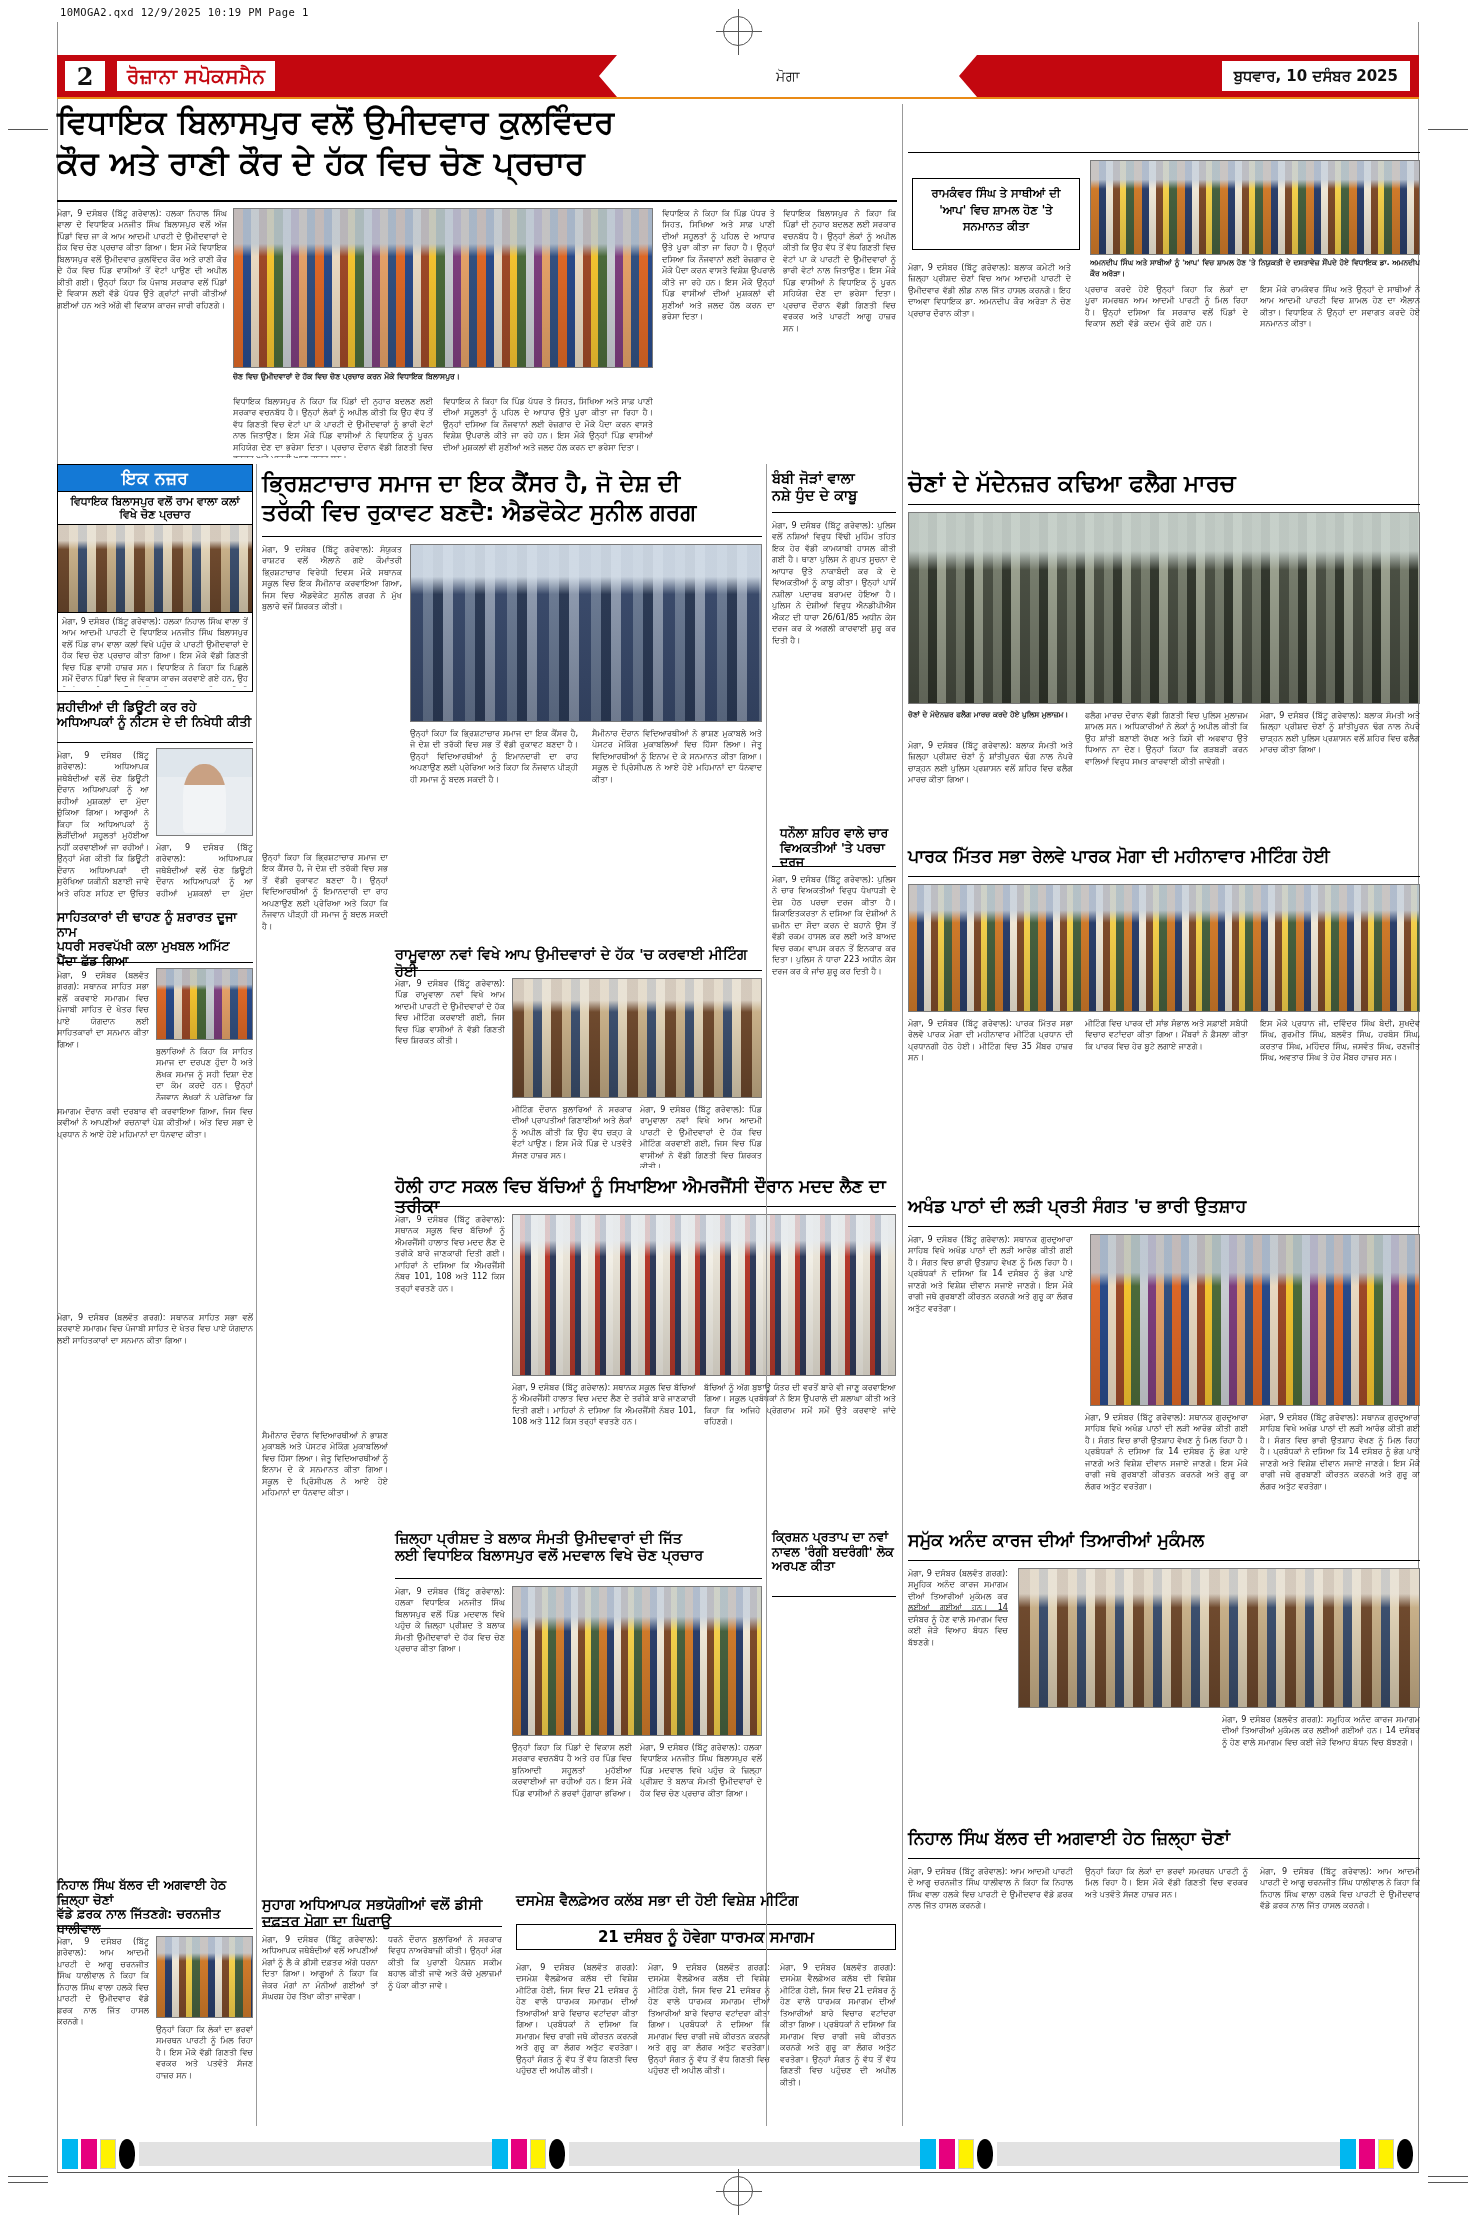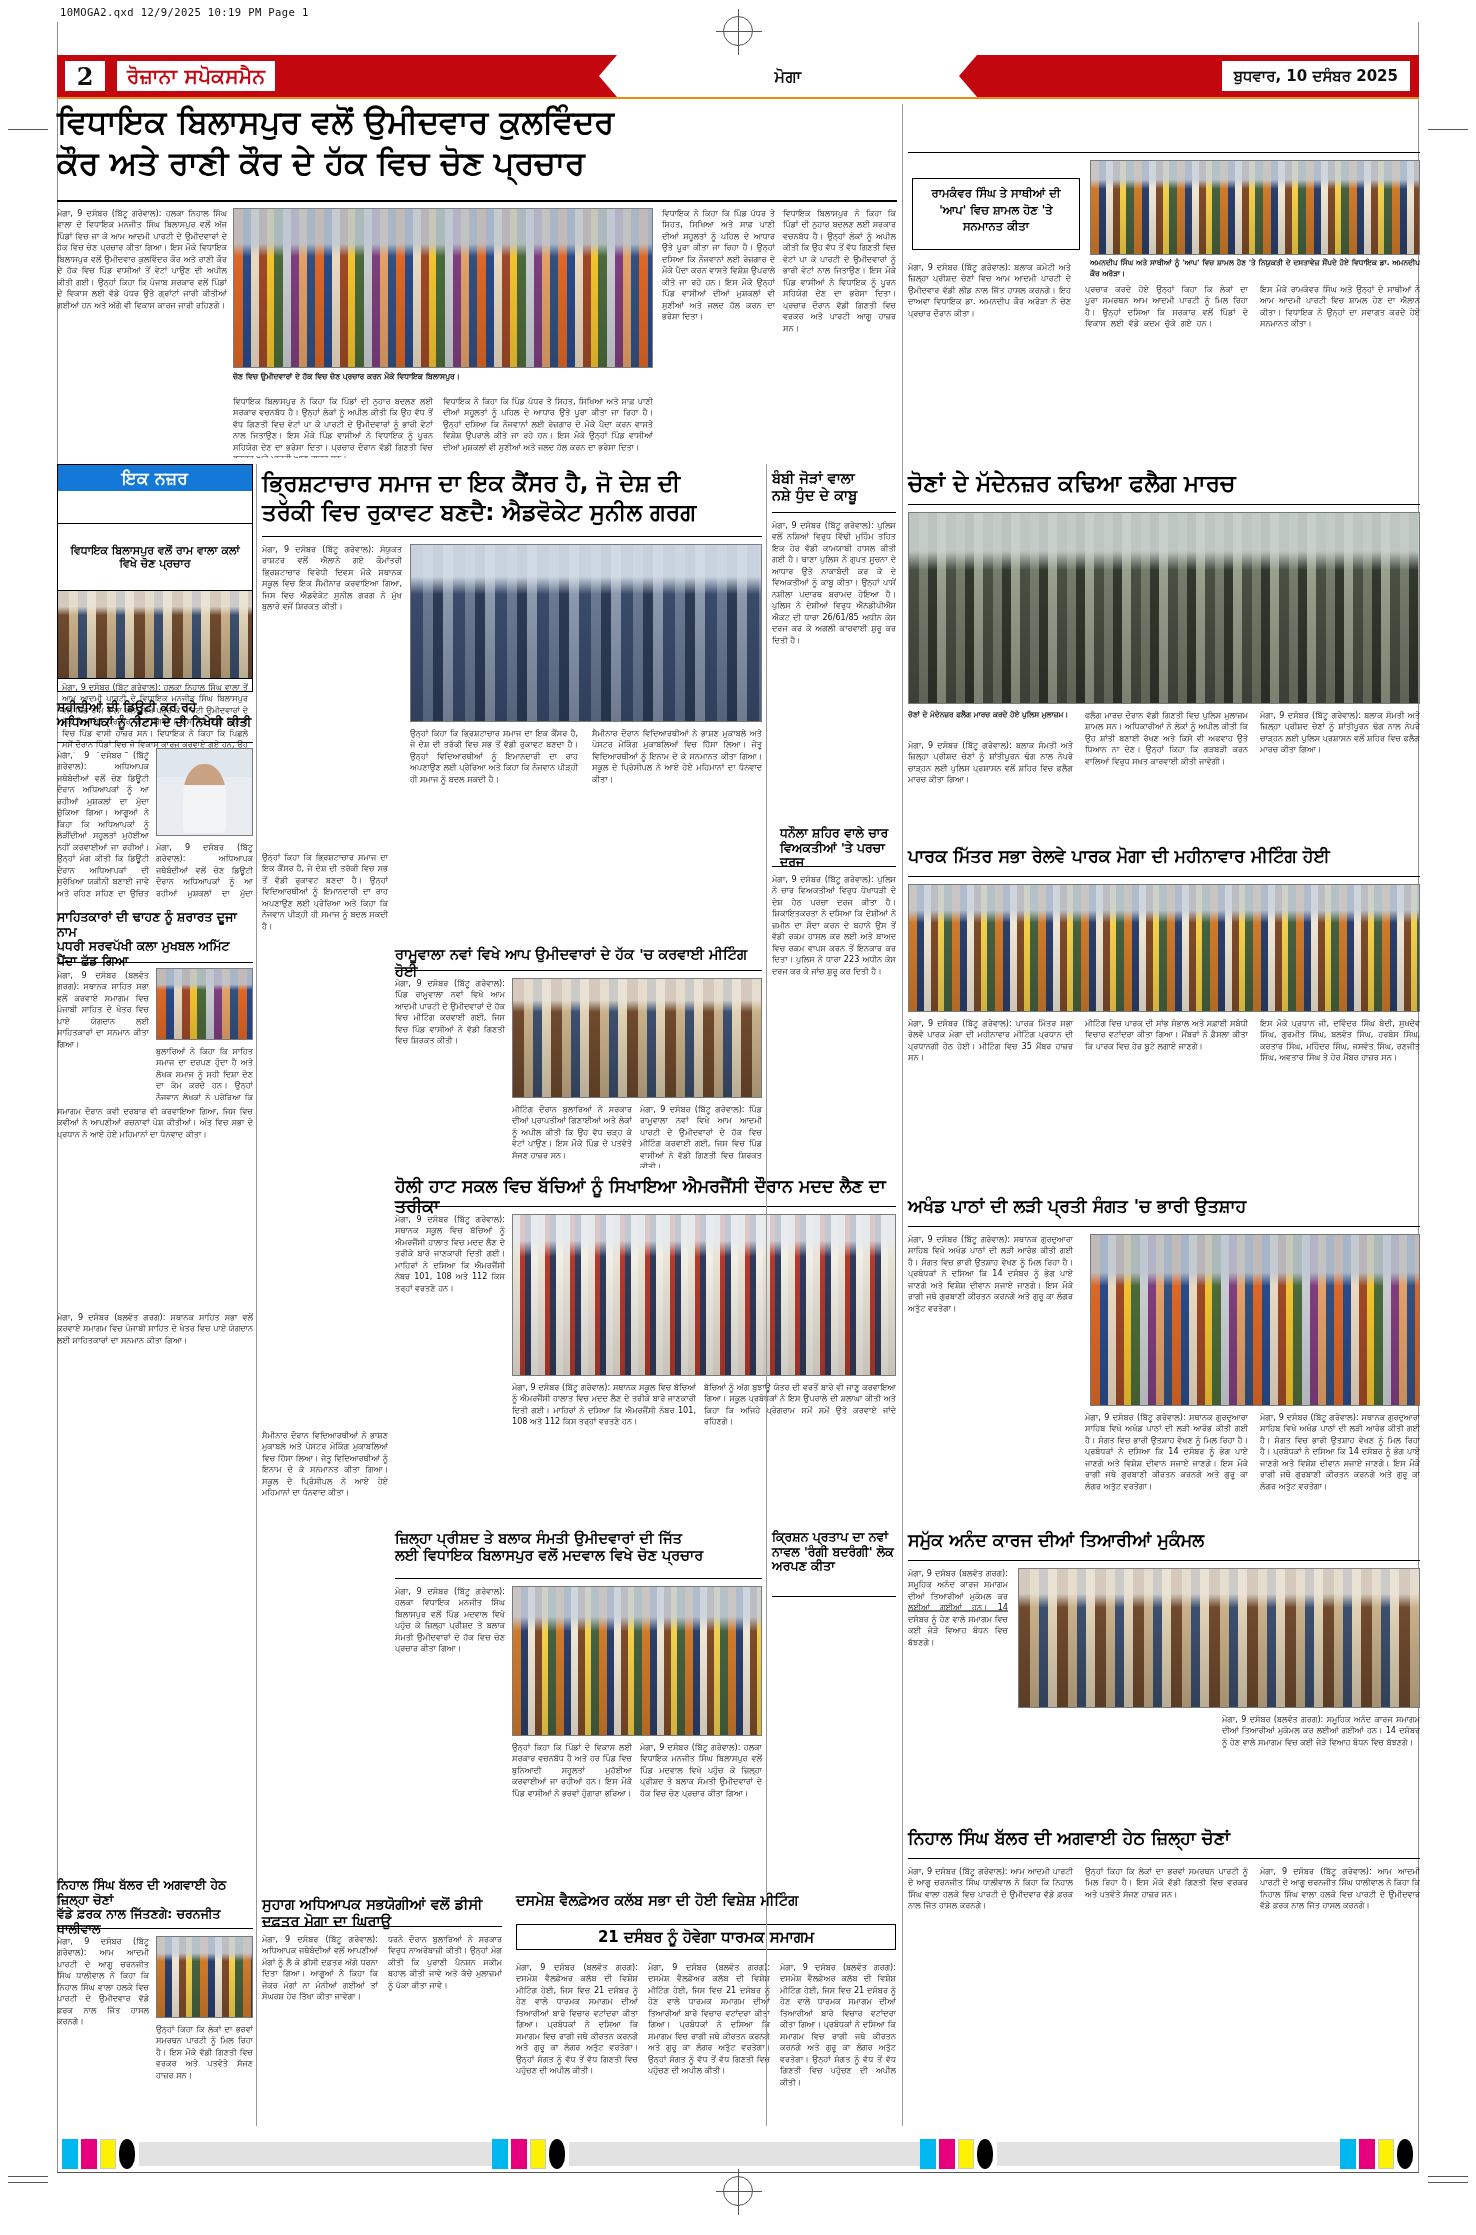--- a/index.html
+++ b/index.html
@@ -46,21 +46,21 @@
   }
   .mh-red-right {
     position:absolute; right:0; top:0; width:460px; height:42px;
     background:#c3070f;
     clip-path: polygon(18px 0, 100% 0, 100% 100%, 18px 100%, 0 50%);
   }
   .mh-center {
     position:absolute; left:560px; top:0; width:342px; height:42px;
     background:#ffffff; display:flex; align-items:center; justify-content:center;
   }
-  .mh-city { font-size:16px; font-weight:bold; color:#111; letter-spacing:.5px; }
+  .mh-city { font-size:14px; font-weight:normal; color:#111; letter-spacing:.5px; }
   .mh-pageno {
     position:absolute; left:6px; top:4px; width:44px; height:34px;
     background:#fff; border:2px solid #c3070f;
     display:flex; align-items:center; justify-content:center;
     font-size:24px; font-weight:bold; color:#111; font-family:"DejaVu Serif", serif;
   }
   .mh-title {
     position:absolute; left:58px; top:4px; height:34px; padding:0 10px;
     background:#fff; border:2px solid #c3070f;
     display:flex; align-items:center; color:#c3070f;
@@ -175,22 +175,22 @@
     background:linear-gradient(180deg, rgba(200,210,222,.85) 0 20%, rgba(255,255,255,0) 30%, rgba(0,0,0,.14) 100%);
   }
 
   
   .nazar-box { position:absolute; border:1px solid #000; background:#fff; }
   .nazar-head {
     background:#1479d6; color:#fff; font-weight:bold;
     text-align:center; font-size:17px; padding:3px 0; letter-spacing:.3px;
   }
   .nazar-sub {
-    font-size:11px; font-weight:bold; text-align:center; padding:20px 4px;
-    border-top:1px solid #000; border-bottom:1px solid #000; color:#000;margin-top:32px;
+    font-size:11px; font-weight:bold; text-align:center; padding:3px 4px;
+    border-top:1px solid #000; border-bottom:1px solid #000; color:#000;
   }
 
   
   .quote-box{
     position:absolute; border:1px solid #000; background:#fff;
     padding:6px 8px; font-size:13px; font-weight:bold; line-height:1.45;
     text-align:center; color:#000;
   }
 
   

